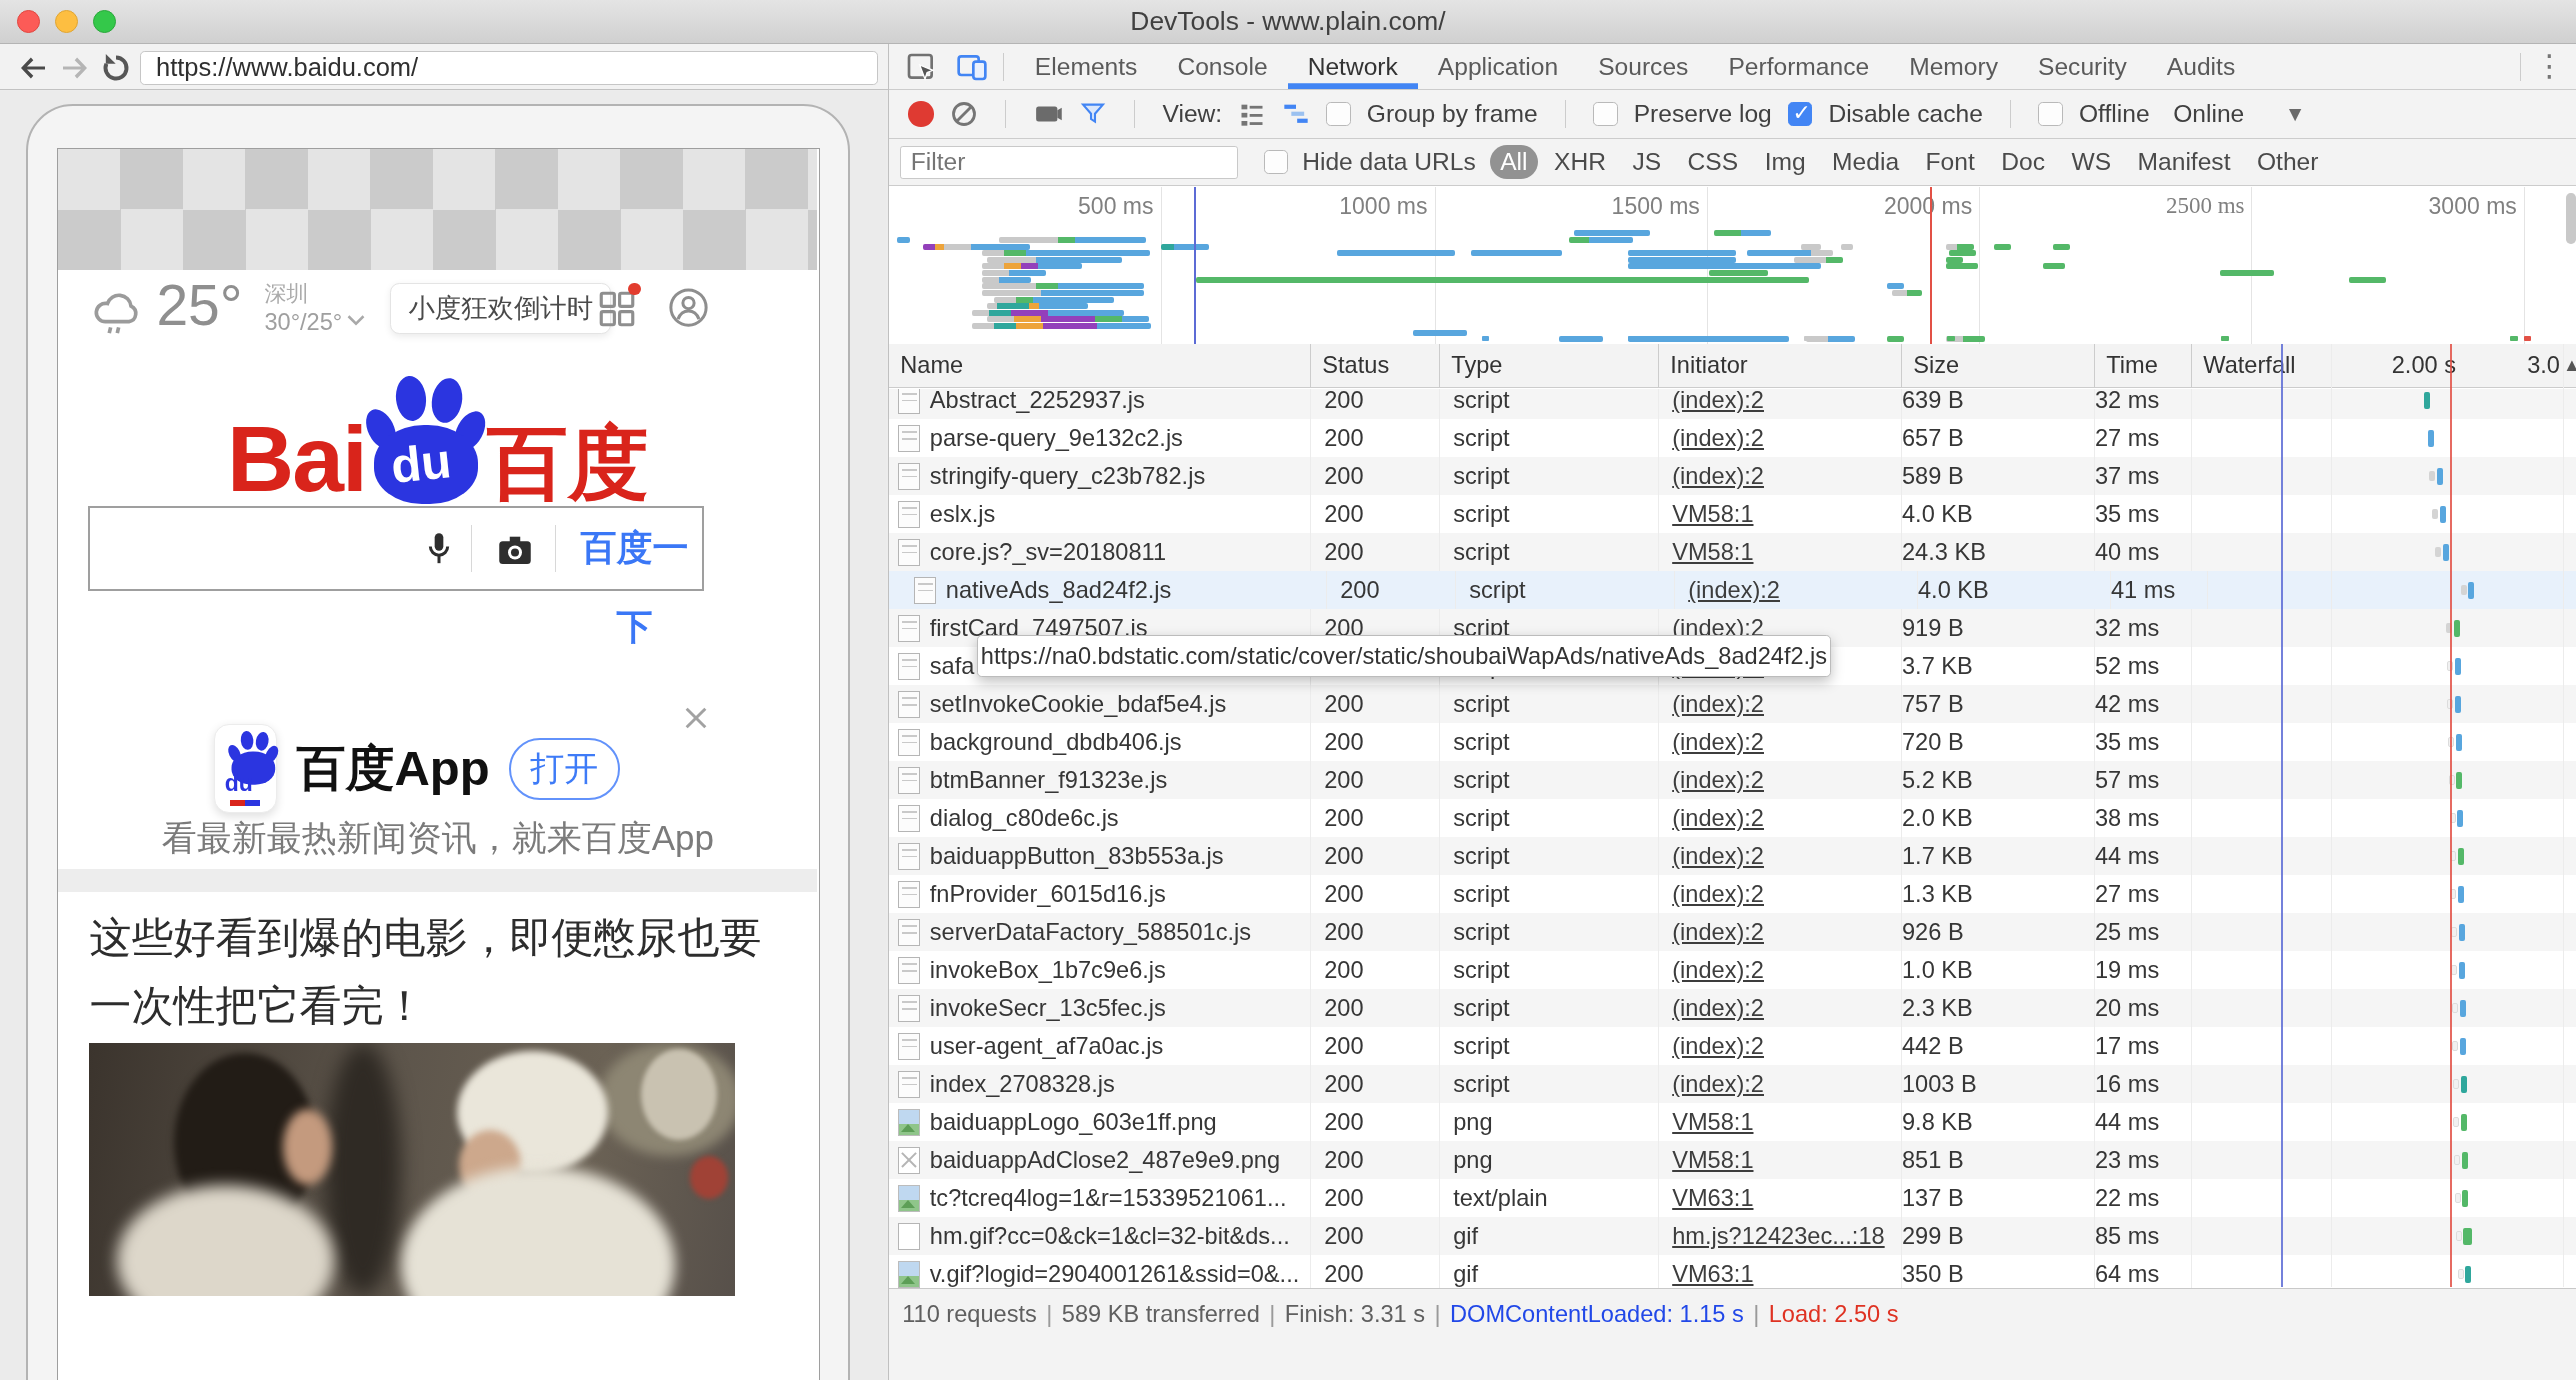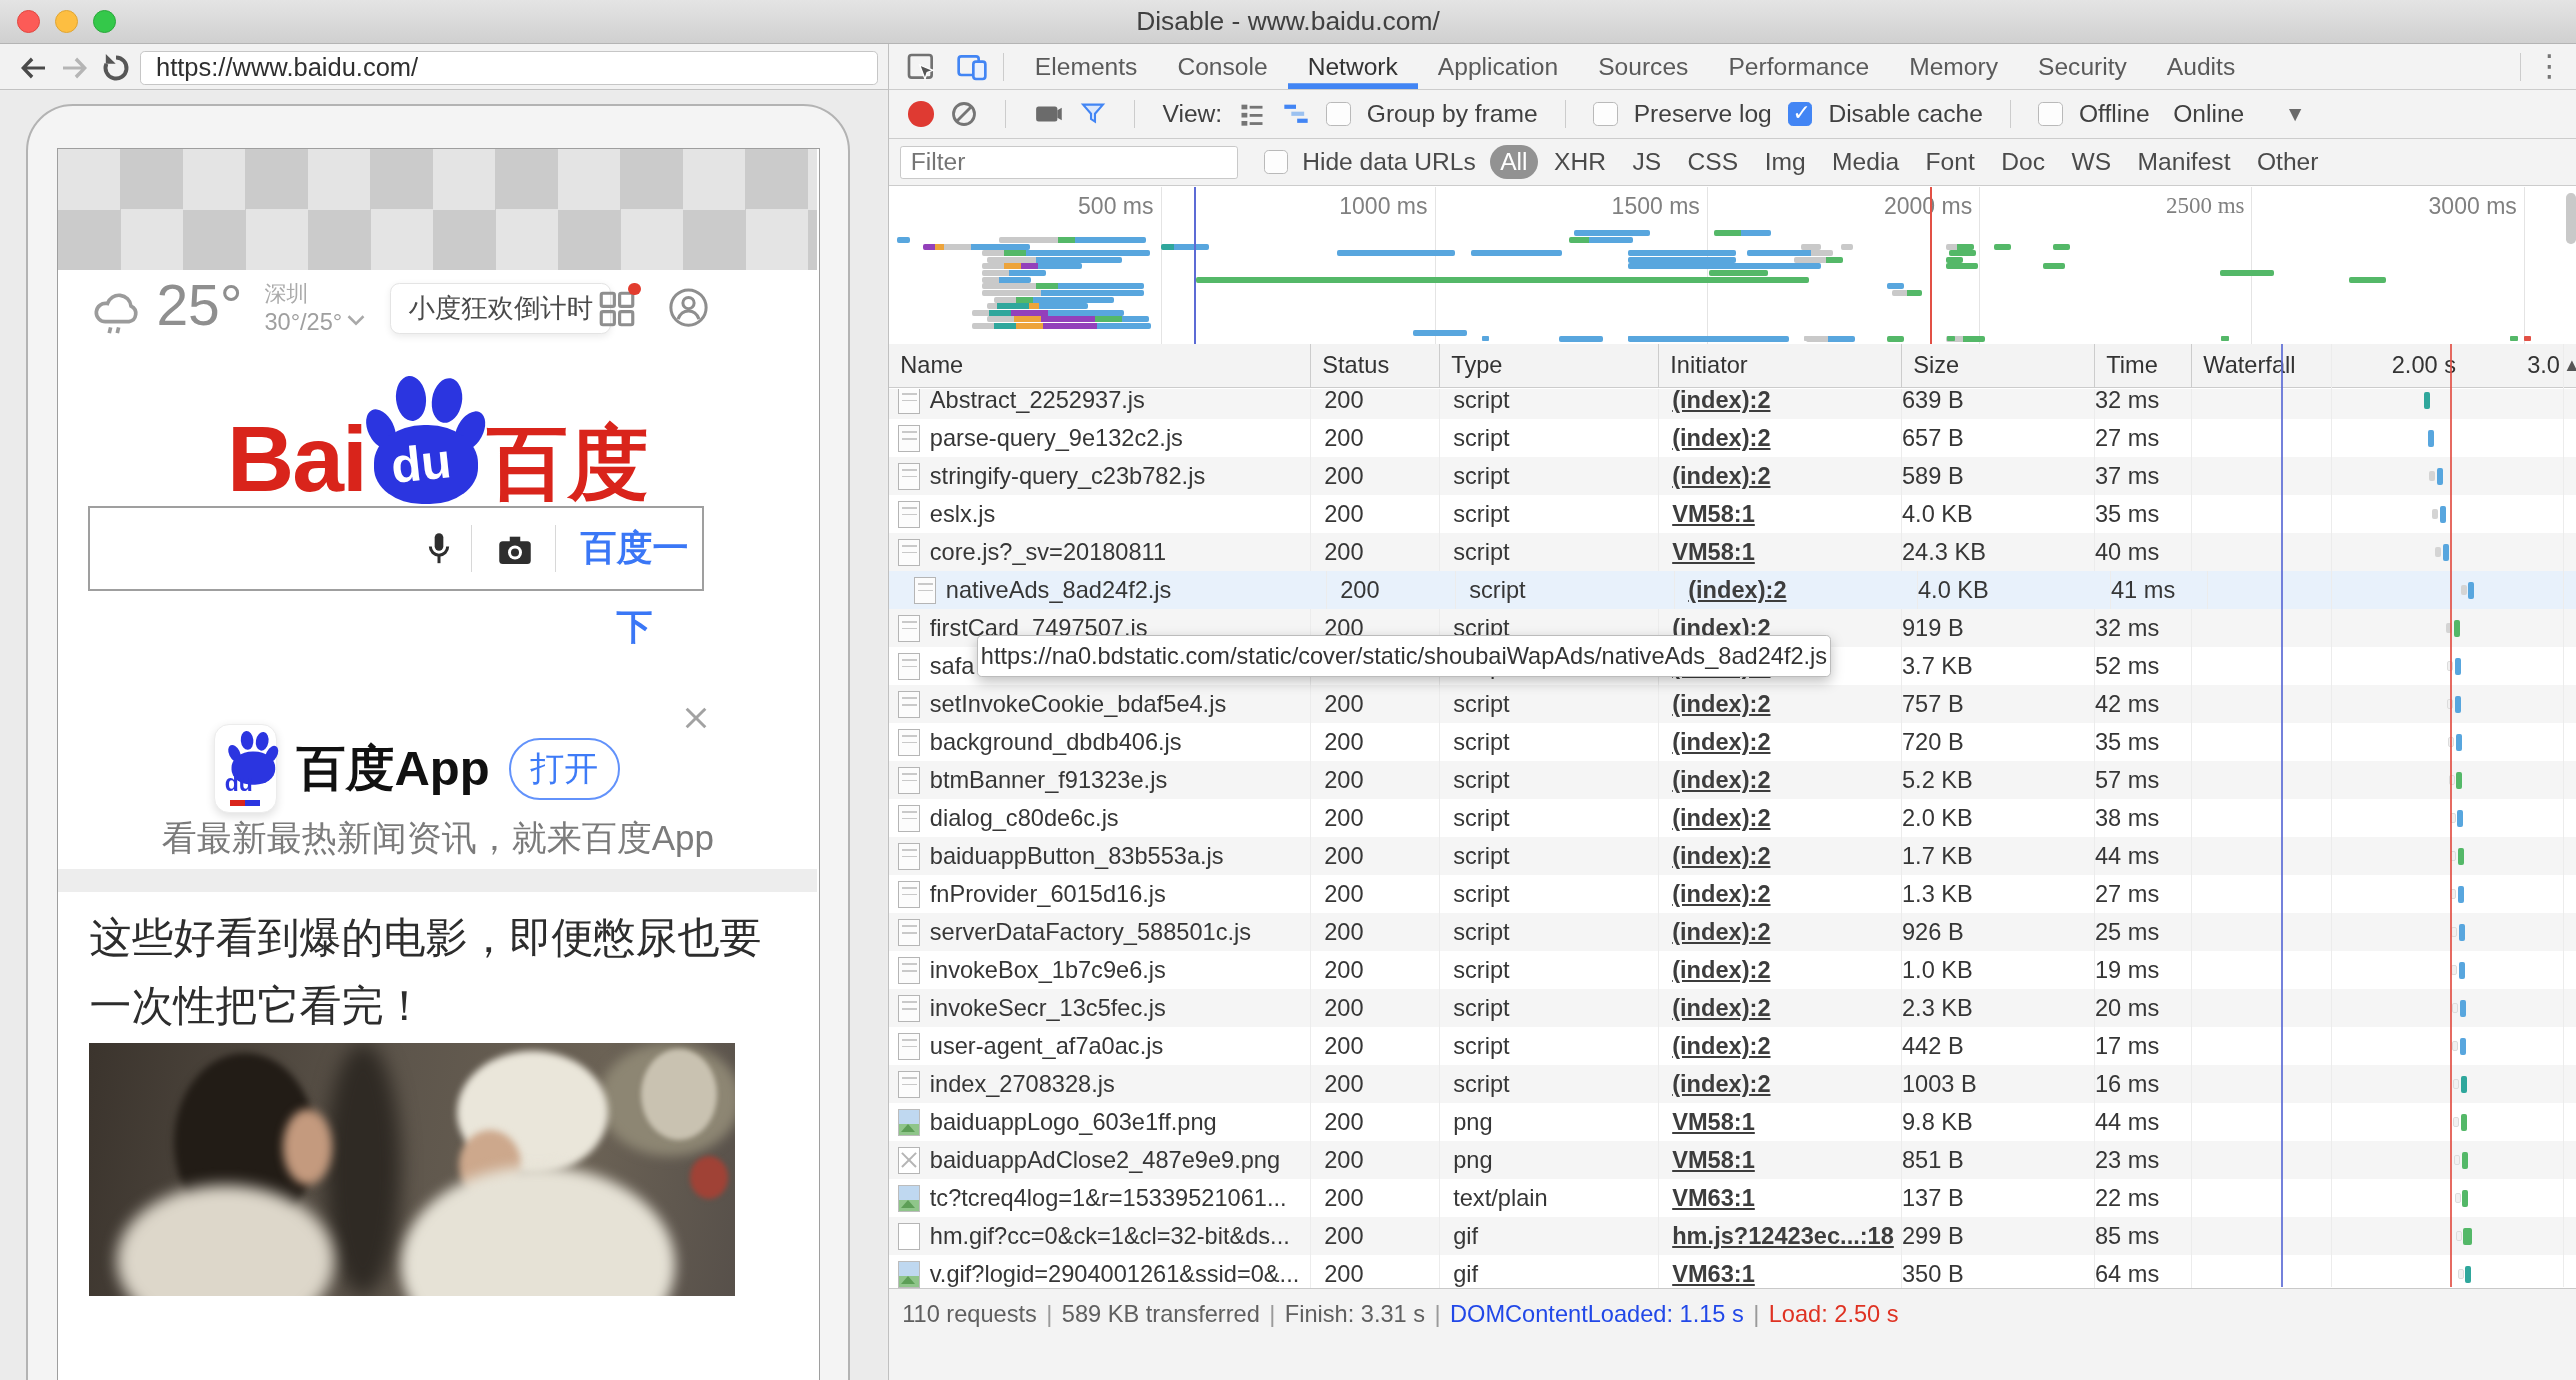--- a/index.html
+++ b/index.html
@@ -117,21 +117,21 @@
 
   .dt-rows{position:absolute;left:0;top:345px;width:100%;height:899px;overflow:hidden;background:#fff;font-size:23.6px;color:#363636;}
   .nrow{height:38px;}
   .nrow.first{margin-top:-7.6px;}
   .nrow.odd{background:#f5f5f5;}
   .nrow.hl{background:#e8f1fb;padding-left:16px;}
   .ncell{line-height:38px;padding-left:13.2px;white-space:nowrap;overflow:hidden;border-right:0.9px solid #ececec;}
   .ncell.name{display:flex;align-items:center;gap:9.4px;padding-left:9.4px;}
   .ncell.r{padding-right:13.2px;padding-left:0;}
   .ncell.wf{position:relative;border-right:none;padding:0;}
-  .init{text-decoration:underline;color:#3d3d3d;font-weight:bold;}
+  .init{text-decoration:underline;color:#3d3d3d;}
   .fic{flex:0 0 auto;width:22px;height:26.4px;border:1.9px solid #b5b5b5;background:#fcfcfc;position:relative;}
   .fic-script:after{content:"";position:absolute;left:2.8px;right:2.8px;top:4.7px;height:13.2px;
      background:repeating-linear-gradient(#c9c9c9 0 1.9px,transparent 1.9px 6.6px);}
   .fic-img{border-color:#bcbcbc;background:linear-gradient(#bfd8f0 55%,#8fc58a 55%);}
   .fic-img:after{content:"";position:absolute;left:1.9px;bottom:2.8px;border-left:7.6px solid transparent;border-right:7.6px solid transparent;border-bottom:8.5px solid #5d9e57;}
   .fic-imgx{background:#fff;}
   .fic-imgx:before,.fic-imgx:after{content:"";position:absolute;left:-0.9px;top:10.4px;width:20px;height:1.9px;background:#b5b5b5;}
   .fic-imgx:before{transform:rotate(45deg);}
   .fic-imgx:after{transform:rotate(-45deg);}
   .fic-doc{background:#fff;}
@@ -151,21 +151,21 @@
 <body>
 
 <div class="stage">
 
   <div class="titlebar">
     <div class="lights">
       <span class="light red"></span>
       <span class="light yellow"></span>
       <span class="light green"></span>
     </div>
-    <div class="title">Disable - www.baidu.com/</div>
+    <div class="title">DevTools - www.plain.com/</div>
   </div>
 
   <div class="browser-bar">
     <svg class="nav-ic" style="left:15px" viewBox="0 0 24 24">
         <path d="M20 11H8l4.2-4.2L10.6 5 4 12l6.6 7 1.6-1.8L8 13h12z" fill="#4a4a4a"></path>
       </svg>
     <svg class="nav-ic" style="left:57px" viewBox="0 0 24 24">
         <path d="M4 11h12l-4.2-4.2L13.4 5 20 12l-6.6 7-1.6-1.8L16 13H4z" fill="#b5b5b5"></path>
       </svg>
     <svg class="nav-ic" style="left:98px" viewBox="0 0 24 24">

